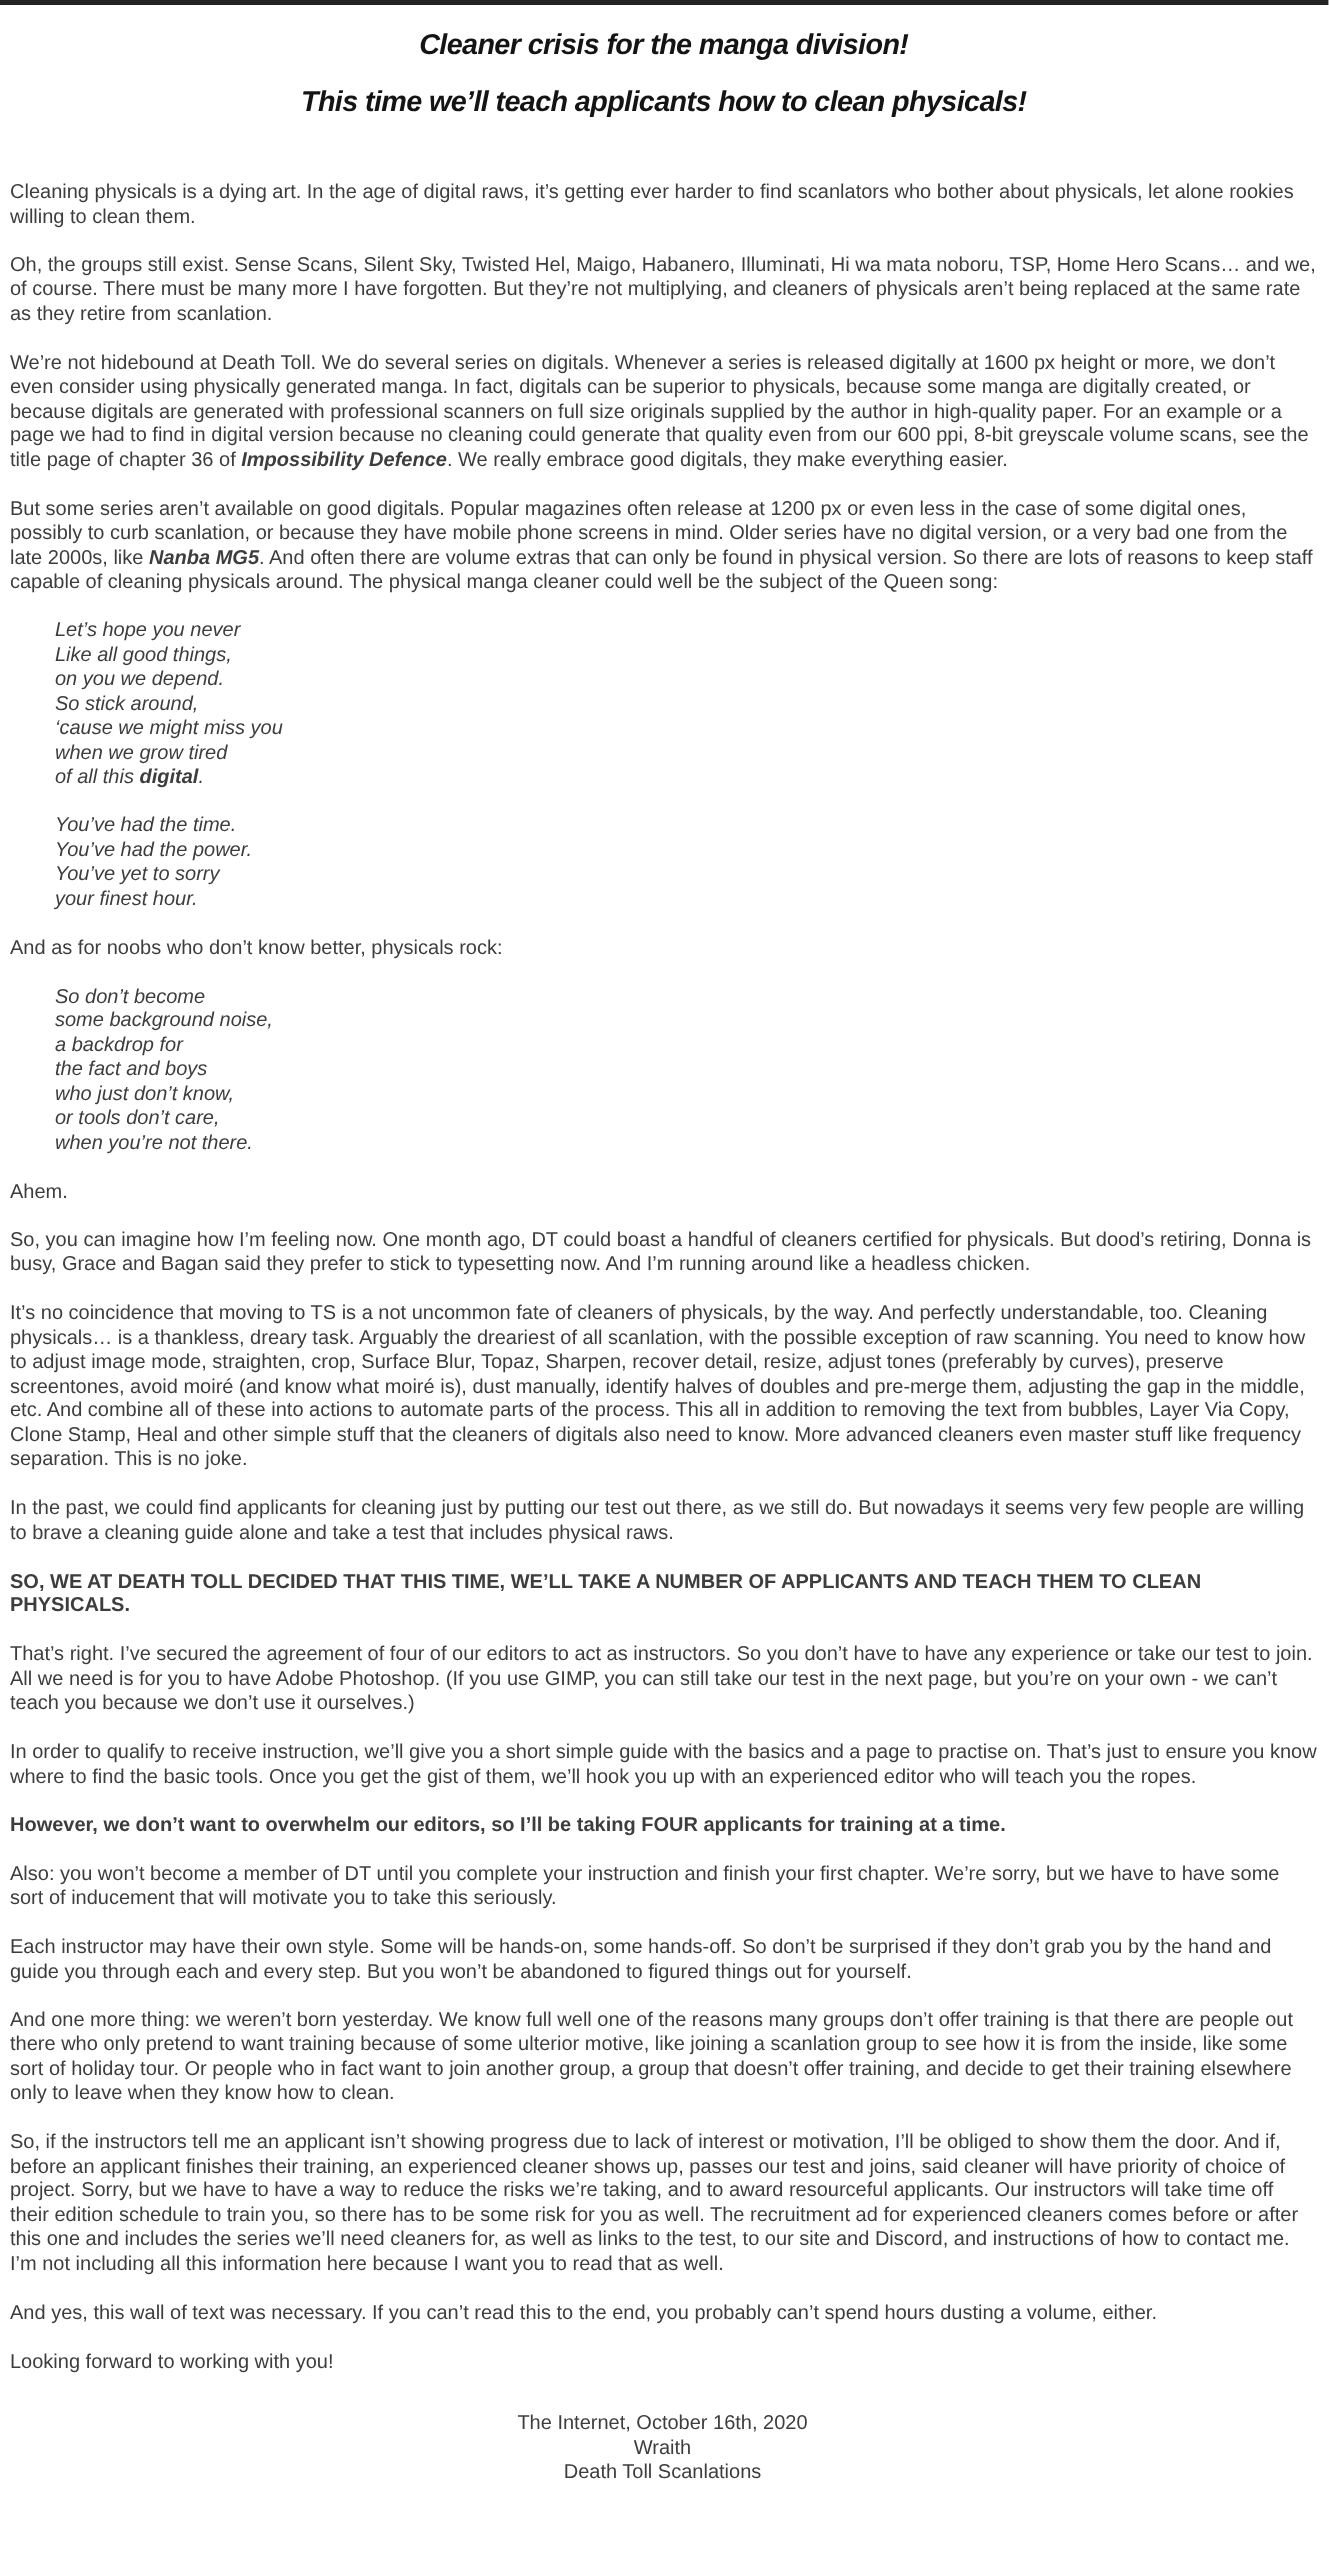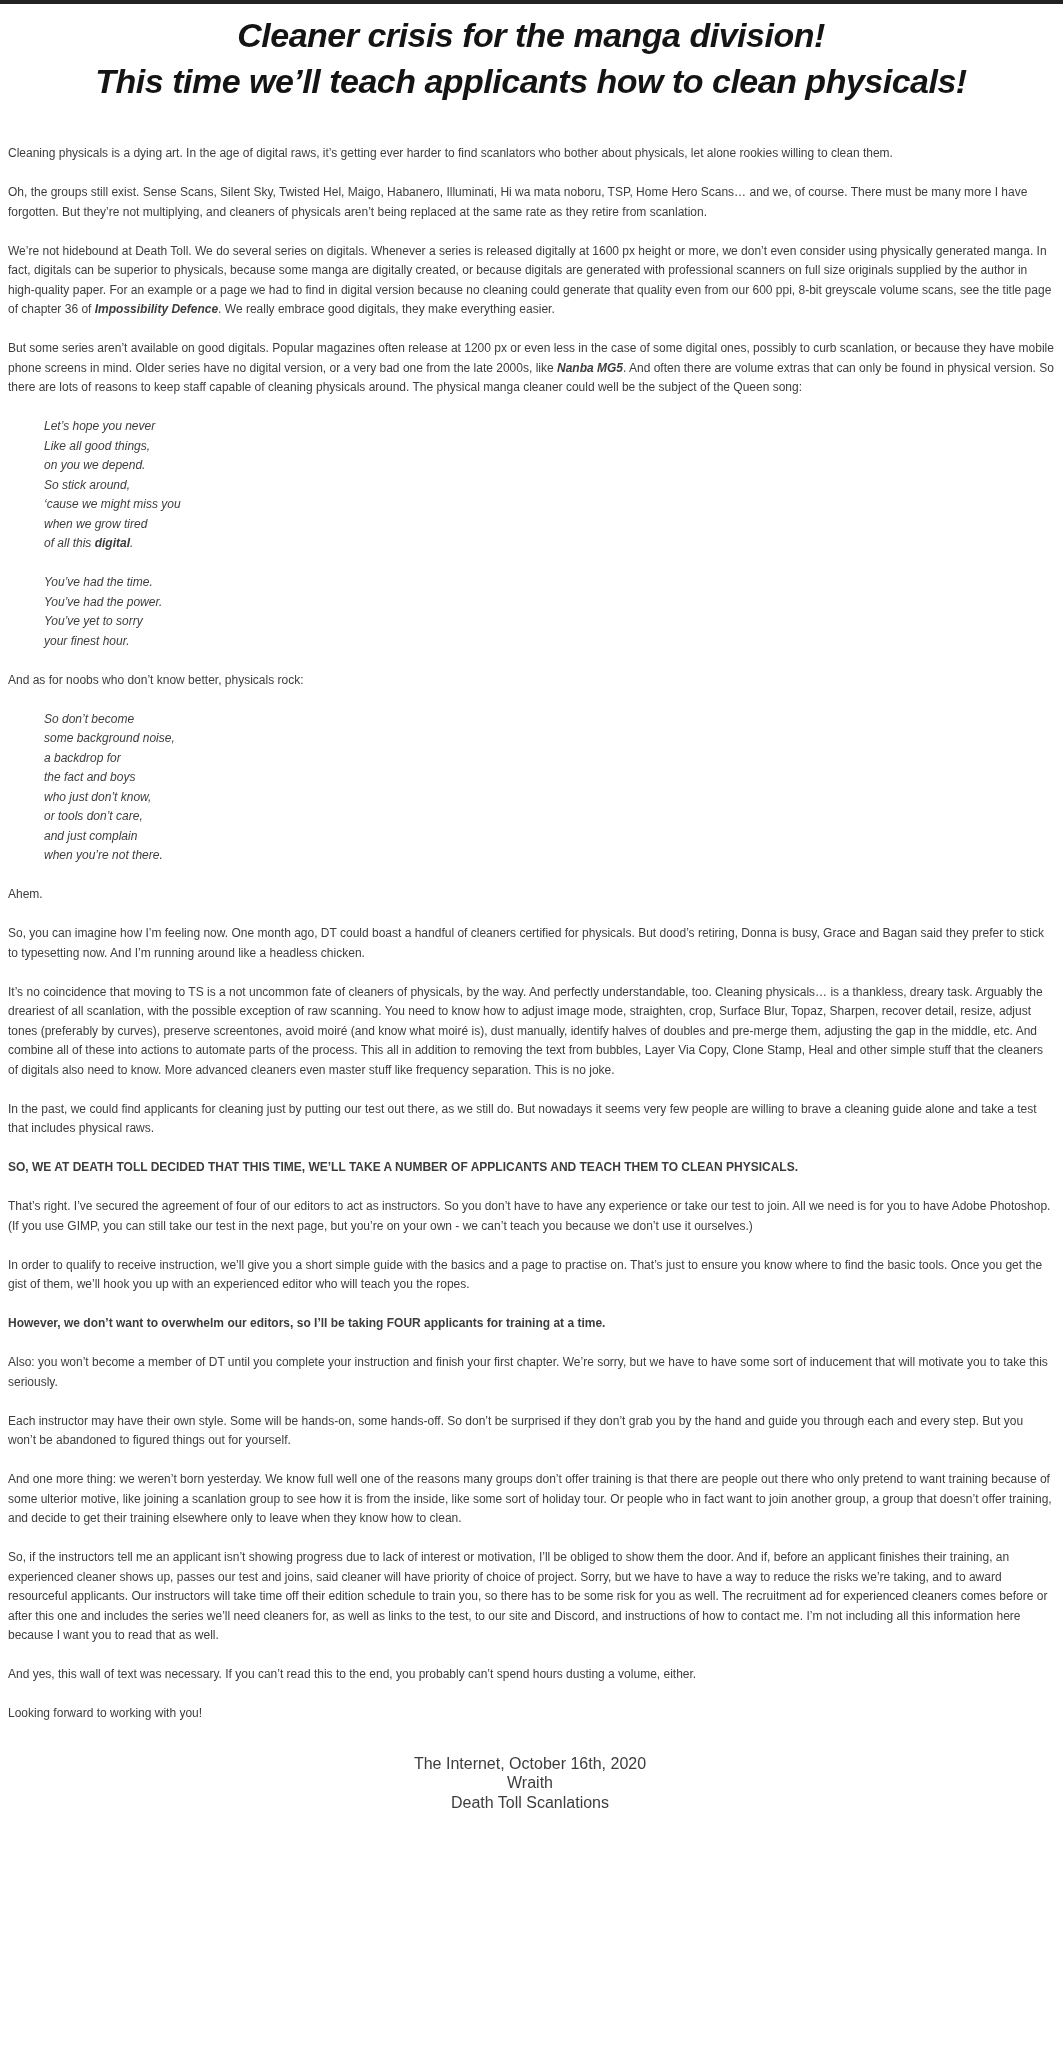--- a/index.html
+++ b/index.html
@@ -16,28 +16,28 @@
   }
   .top-bar {
     position: absolute;
     top: 0; left: 0; right: 0;
     height: 4px;
     background: #232323;
   }
   h1.title {
     margin: 12px 0 40px 0;
     text-align: center;
-    font-size: 34px;
+    font-size: 23px;
     line-height: 46px;
     font-style: italic;
     font-weight: bold;
     color: #141414;
     letter-spacing: -0.5px;
   }
-  .doc { font-size: 12px; line-height: 19.5px; }
+  .doc { font-size: 16px; line-height: 19.5px; }
   .para { margin: 0 0 19.5px 0; }
   .para.b { font-weight: bold; }
   .verse {
     margin: 0 0 19.5px 36px;
     font-style: italic;
   }
   .vline { white-space: pre-wrap; }
   .b { font-weight: bold; }
   .i { font-style: italic; }
   .signature {
@@ -78,21 +78,20 @@
         <div class="vline"><span>your finest hour.</span></div>
       </div>
       <p class="para"><span>And as for noobs who don’t know better, physicals rock:</span></p>
       <div class="verse">
         <div class="vline"><span>So don’t become</span></div>
         <div class="vline"><span>some background noise,</span></div>
         <div class="vline"><span>a backdrop for</span></div>
         <div class="vline"><span>the fact and boys</span></div>
         <div class="vline"><span>who just don’t know,</span></div>
         <div class="vline"><span>or tools don’t care,</span></div>
-        <div class="vline"><span>and just complain</span></div>
         <div class="vline"><span>when you’re not there.</span></div>
       </div>
       <p class="para"><span>Ahem.</span></p>
       <p class="para"><span>So, you can imagine how I’m feeling now. One month ago, DT could boast a handful of cleaners certified for physicals. But dood’s retiring, Donna is busy, Grace and Bagan said they prefer to stick to typesetting now. And I’m running around like a headless chicken.</span></p>
       <p class="para"><span>It’s no coincidence that moving to TS is a not uncommon fate of cleaners of physicals, by the way. And perfectly understandable, too. Cleaning physicals…  is a thankless, dreary task. Arguably the dreariest of all scanlation, with the possible exception of raw scanning. You need to know how to adjust image mode, straighten, crop, Surface Blur, Topaz, Sharpen, recover detail, resize, adjust tones (preferably by curves), preserve screentones, avoid moiré (and know what moiré is), dust manually, identify halves of doubles and pre-merge them, adjusting the gap in the middle, etc. And combine all of these into actions to automate parts of the process. This all in addition to removing the text from bubbles, Layer Via Copy, Clone Stamp, Heal and other simple stuff that the cleaners of digitals also need to know. More advanced cleaners even master stuff like frequency separation. This is no joke.</span></p>
       <p class="para"><span>In the past, we could find applicants for cleaning just by putting our test out there, as we still do. But nowadays it seems very few people are willing to brave a cleaning guide alone and take a test that includes physical raws.</span></p>
       <p class="para b"><span>SO, WE AT DEATH TOLL DECIDED THAT THIS TIME, WE’LL TAKE A NUMBER OF APPLICANTS AND TEACH THEM TO CLEAN PHYSICALS.</span></p>
       <p class="para"><span>That’s right. I’ve secured the agreement of four of our editors to act as instructors. So you don’t have to have any experience or take our test to join. All we need is for you to have Adobe Photoshop. (If you use GIMP, you can still take our test in the next page, but you’re on your own - we can’t teach you because we don’t use it ourselves.)</span></p>
       <p class="para"><span>In order to qualify to receive instruction, we’ll give you a short simple guide with the basics and a page to practise on. That’s just to ensure you know where to find the basic tools. Once you get the gist of them, we’ll hook you up with an experienced editor who will teach you the ropes.</span></p>
       <p class="para b"><span>However, we don’t want to overwhelm our editors, so I’ll be taking FOUR applicants for training at a time.</span></p>

